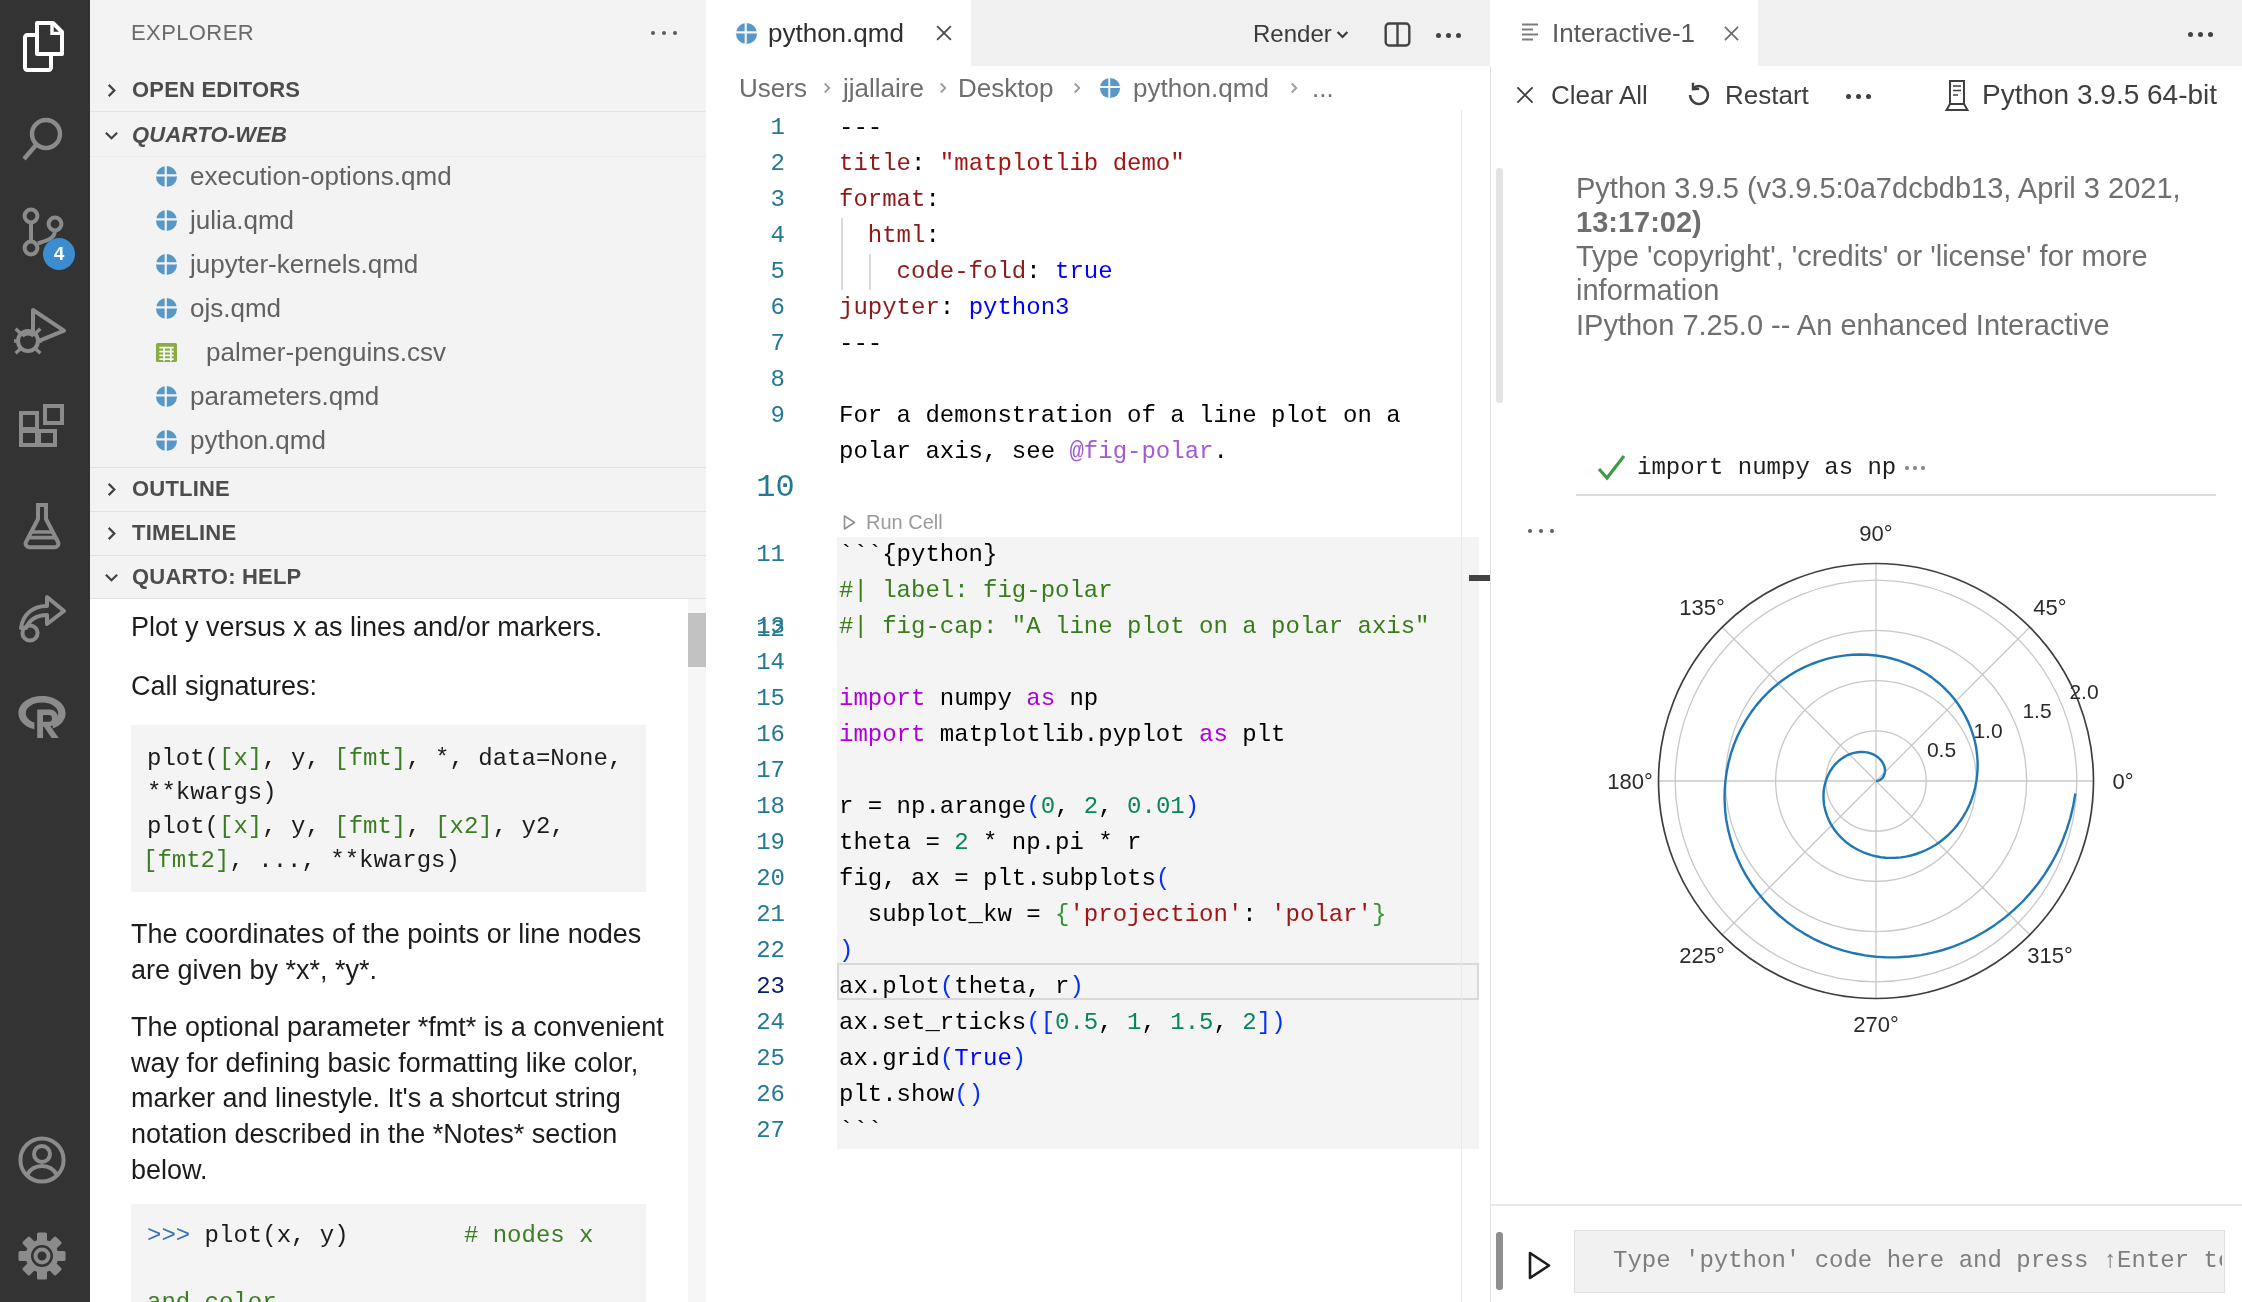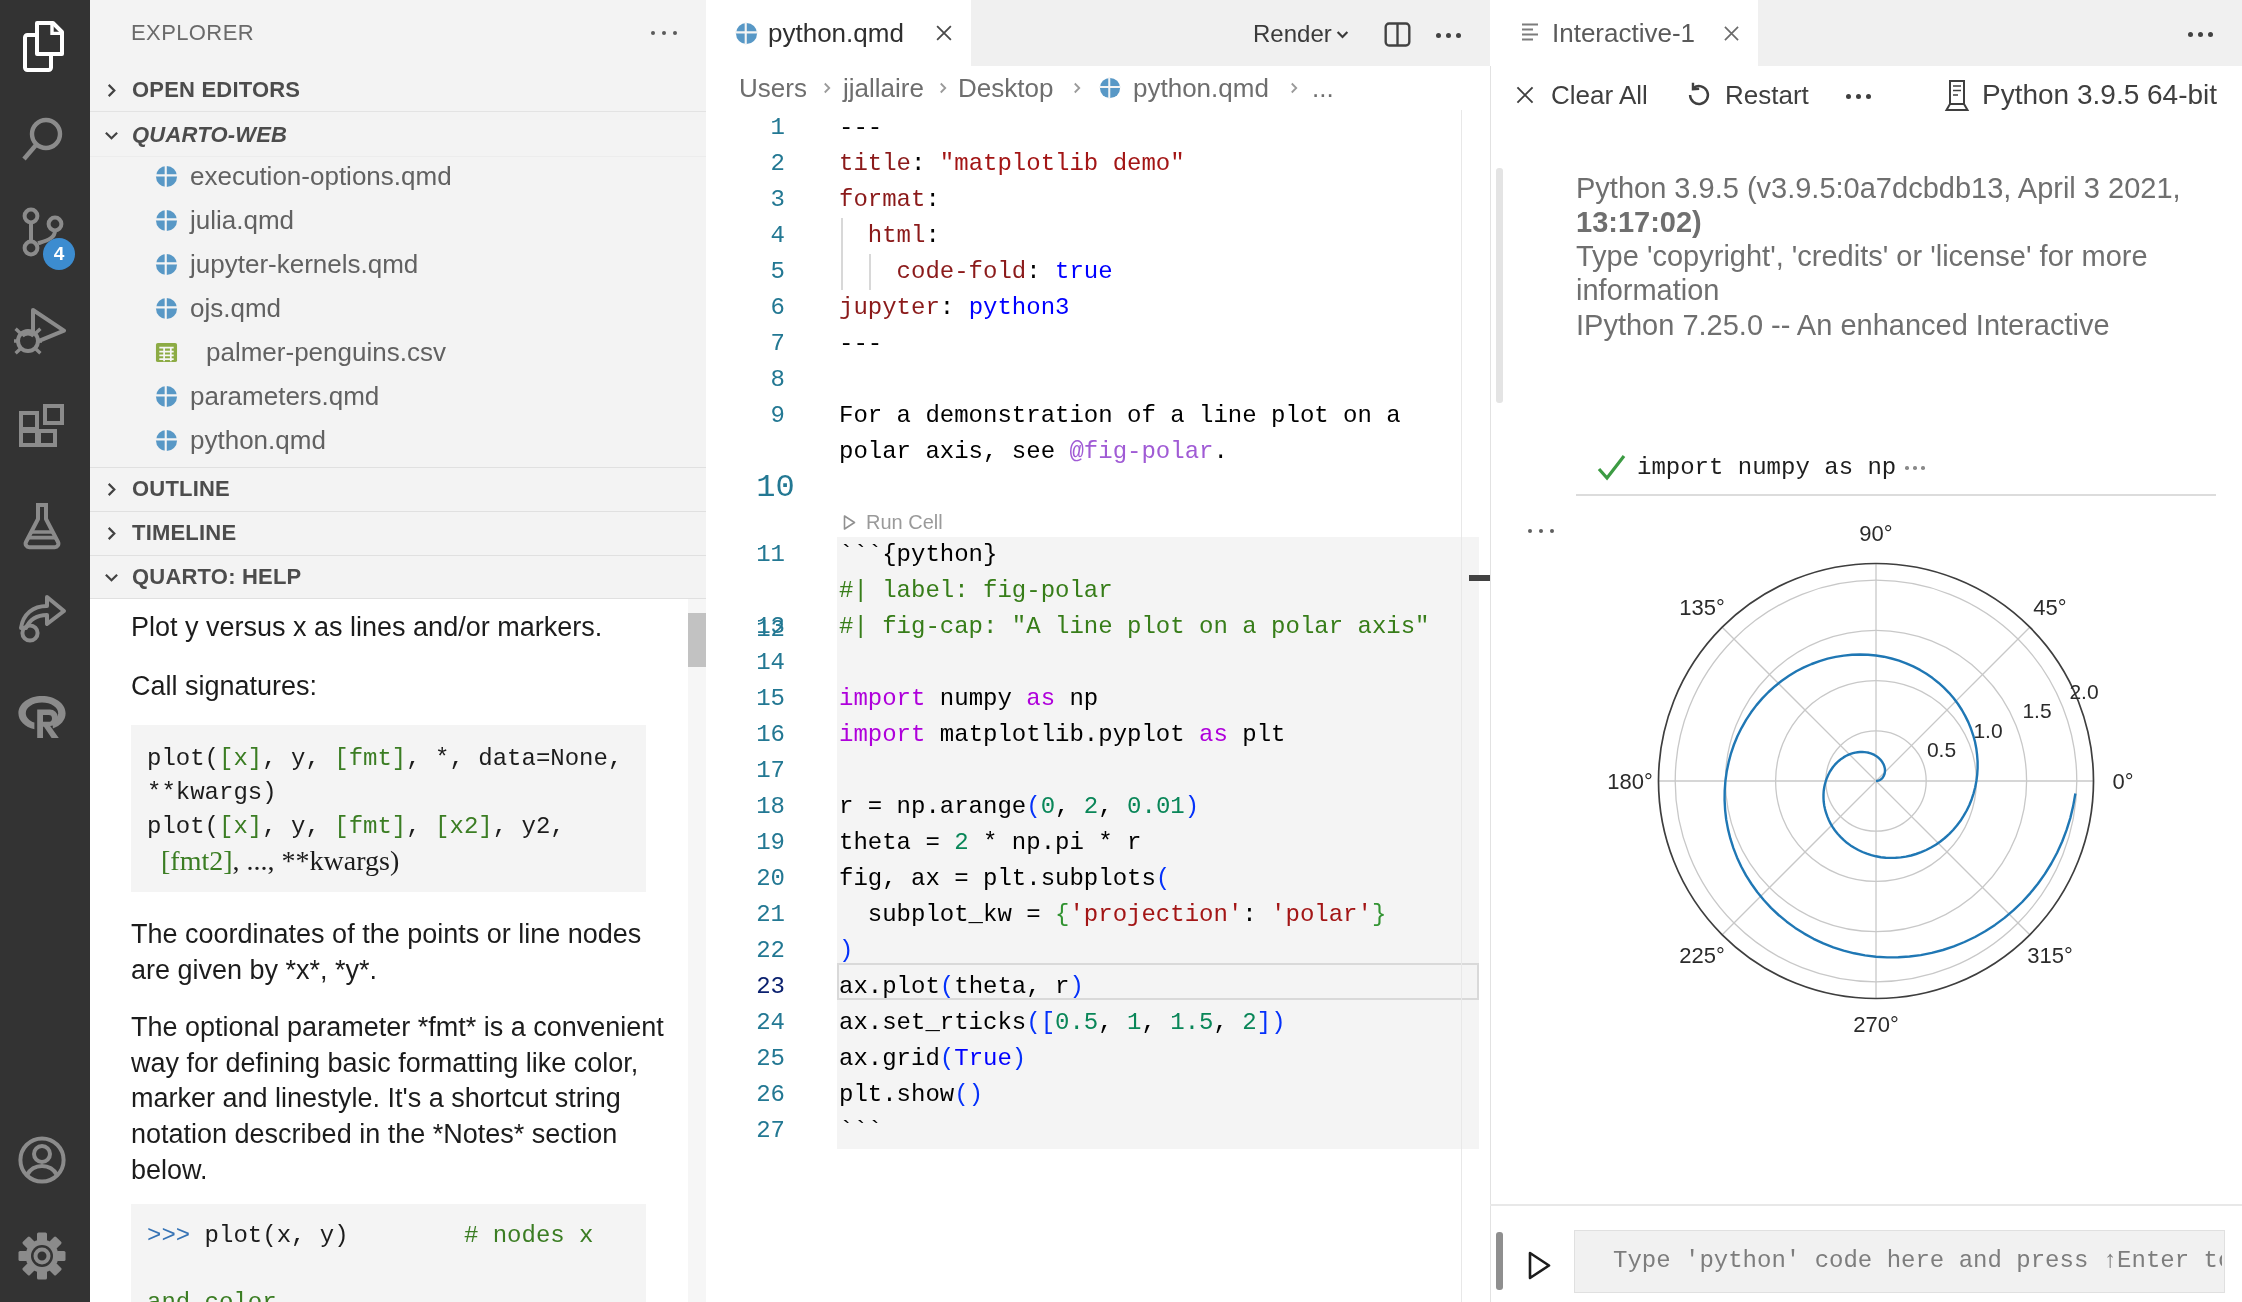--- a/index.html
+++ b/index.html
@@ -136,21 +136,21 @@
 <div class="abs" style="left:90px;top:598px;width:616px;height:1px;background:#e0e0e0;"></div>
 <div class="abs" style="left:90px;top:599px;width:616px;height:703px;background:#ffffff;"></div>
 <div class="abs" style="left:688px;top:599px;width:18px;height:703px;background:#f6f6f6;"></div>
 <div class="abs" style="left:688px;top:613px;width:18px;height:54px;background:#c2c2c2;"></div>
 <div class="row" style="left:131px;top:608.5px;height:37px;line-height:37px;font-size:27px;color:#1c1c1c;font-weight:normal;font-family:'Liberation Sans',sans-serif;letter-spacing:0;">Plot y versus x as lines and/or markers.</div>
 <div class="row" style="left:131px;top:667.5px;height:37px;line-height:37px;font-size:27px;color:#1c1c1c;font-weight:normal;font-family:'Liberation Sans',sans-serif;letter-spacing:0;">Call signatures:</div>
 <div class="abs" style="left:131px;top:725px;width:515px;height:167px;background:#f4f4f4;"></div>
 <div class="row" style="left:147px;top:742.0px;height:34px;line-height:34px;font-size:24px;color:#1c1c1c;font-weight:normal;font-family:'Liberation Mono',monospace;letter-spacing:0;"><span style="color:#1c1c1c">plot(</span><span style="color:#3b7d23">[x]</span><span style="color:#1c1c1c">, y, </span><span style="color:#3b7d23">[fmt]</span><span style="color:#1c1c1c">, *, data=None,</span></div>
 <div class="row" style="left:147px;top:776.0px;height:34px;line-height:34px;font-size:24px;color:#1c1c1c;font-weight:normal;font-family:'Liberation Mono',monospace;letter-spacing:0;"><span style="color:#1c1c1c">**kwargs)</span></div>
 <div class="row" style="left:147px;top:810.0px;height:34px;line-height:34px;font-size:24px;color:#1c1c1c;font-weight:normal;font-family:'Liberation Mono',monospace;letter-spacing:0;"><span style="color:#1c1c1c">plot(</span><span style="color:#3b7d23">[x]</span><span style="color:#1c1c1c">, y, </span><span style="color:#3b7d23">[fmt]</span><span style="color:#1c1c1c">, </span><span style="color:#3b7d23">[x2]</span><span style="color:#1c1c1c">, y2,</span></div>
-<div class="row" style="left:161px;top:844.0px;height:34px;line-height:34px;font-size:28px;color:#1c1c1c;font-weight:normal;font-family:Liberation Serif, serif;letter-spacing:0;"><span style="color:#3b7d23">[fmt2]</span><span style="color:#1c1c1c">, ..., **kwargs)</span></div>
+<div class="row" style="left:143px;top:844.0px;height:34px;line-height:34px;font-size:24px;color:#1c1c1c;font-weight:normal;font-family:Liberation Mono, monospace;letter-spacing:0;"><span style="color:#3b7d23">[fmt2]</span><span style="color:#1c1c1c">, ..., **kwargs)</span></div>
 <div class="row" style="left:131px;top:915.5px;height:37px;line-height:37px;font-size:27px;color:#1c1c1c;font-weight:normal;font-family:'Liberation Sans',sans-serif;letter-spacing:0;">The coordinates of the points or line nodes</div>
 <div class="row" style="left:131px;top:951.5px;height:37px;line-height:37px;font-size:27px;color:#1c1c1c;font-weight:normal;font-family:'Liberation Sans',sans-serif;letter-spacing:0;">are given by *x*, *y*.</div>
 <div class="row" style="left:131px;top:1008.5px;height:37px;line-height:37px;font-size:27px;color:#1c1c1c;font-weight:normal;font-family:'Liberation Sans',sans-serif;letter-spacing:0;">The optional parameter *fmt* is a convenient</div>
 <div class="row" style="left:131px;top:1044.5px;height:37px;line-height:37px;font-size:27px;color:#1c1c1c;font-weight:normal;font-family:'Liberation Sans',sans-serif;letter-spacing:0;">way for defining basic formatting like color,</div>
 <div class="row" style="left:131px;top:1079.5px;height:37px;line-height:37px;font-size:27px;color:#1c1c1c;font-weight:normal;font-family:'Liberation Sans',sans-serif;letter-spacing:0;">marker and linestyle. It's a shortcut string</div>
 <div class="row" style="left:131px;top:1115.5px;height:37px;line-height:37px;font-size:27px;color:#1c1c1c;font-weight:normal;font-family:'Liberation Sans',sans-serif;letter-spacing:0;">notation described in the *Notes* section</div>
 <div class="row" style="left:131px;top:1151.5px;height:37px;line-height:37px;font-size:27px;color:#1c1c1c;font-weight:normal;font-family:'Liberation Sans',sans-serif;letter-spacing:0;">below.</div>
 <div class="abs" style="left:131px;top:1204px;width:515px;height:98px;background:#f4f4f4;"></div>
 <div class="row" style="left:147px;top:1219.0px;height:34px;line-height:34px;font-size:24px;color:#1c1c1c;font-weight:normal;font-family:'Liberation Mono',monospace;letter-spacing:0;"><span style="color:#3673b5">&gt;&gt;&gt;</span><span style="color:#1c1c1c"> plot(x, y)        </span><span style="color:#3b7d23"># nodes x</span></div>
 <div class="row" style="left:147px;top:1286.0px;height:34px;line-height:34px;font-size:24px;color:#1c1c1c;font-weight:normal;font-family:'Liberation Mono',monospace;letter-spacing:0;"><span style="color:#3b7d23">and color</span></div>

